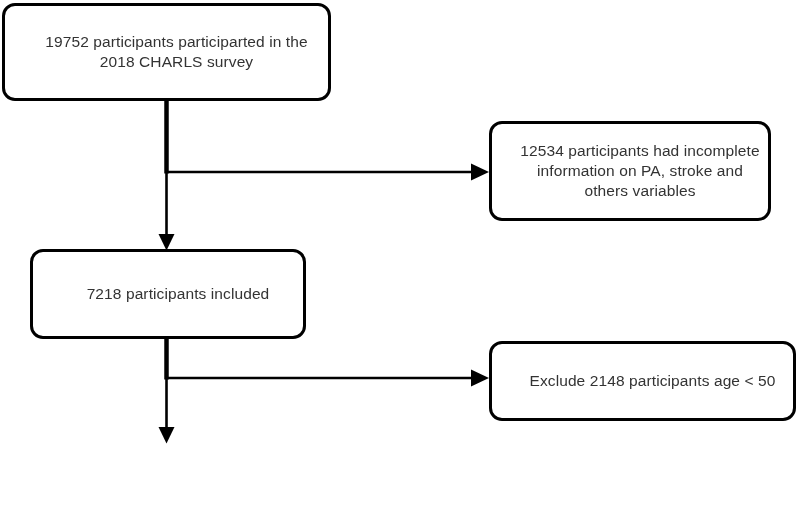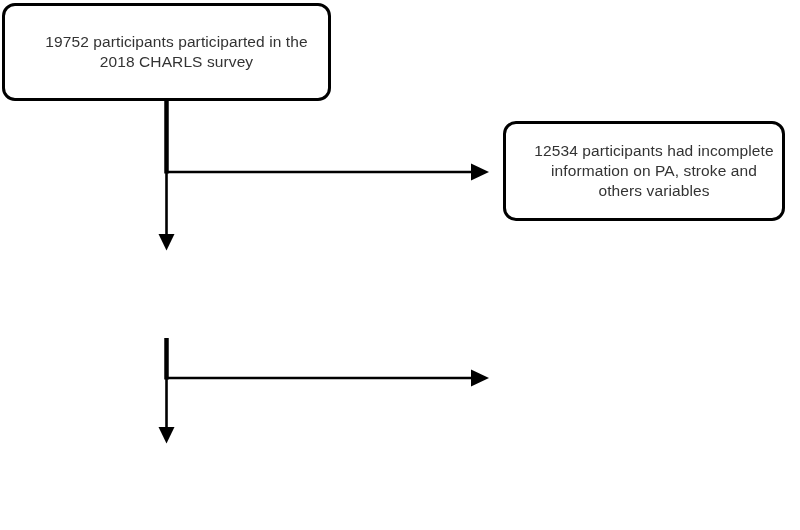--- a/index.html
+++ b/index.html
@@ -41,21 +41,21 @@
     white-space: pre-line;
     margin-left: 20px;
   }
   
   #node-source   { left: 2px;   top: 3px;   width: 329px; height: 98px; }
   
   #node-included-1 { left: 30px; top: 249px; width: 276px; height: 90px; }
   
   #node-included-2 { left: 45px; top: 442px; width: 241px; height: 88px; border-bottom-left-radius: 13px; border-bottom-right-radius: 13px; }
   
-  #node-excluded-1 { left: 503px; top: 121px; width: 282px; height: 100px; }
+  #node-excluded-1 { left: 489px; top: 121px; width: 282px; height: 100px; }
   
   #node-excluded-2 { left: 489px; top: 341px; width: 307px; height: 80px; font-size: 15.5px; }
 
   
   #connectors {
     position: absolute;
     left: 0;
     top: 0;
     width: 800px;
     height: 530px;
@@ -95,16 +95,22 @@
   </svg>
 
   <div class="node" id="node-source">
     <span class="node-text">19752 participants participarted in the 2018 CHARLS survey</span>
   </div>
 
   <div class="node" id="node-excluded-1">
     <span class="node-text">12534 participants had incomplete information on PA, stroke and others variables</span>
   </div>
 
+  <div class="node" id="node-included-1">
+    <span class="node-text">7218 participants included</span>
+  </div>
 
+  <div class="node" id="node-excluded-2">
+    <span class="node-text">Exclude 2148 participants age &lt; 50</span>
+  </div>
 
 
 </div>
 
 </body></html>

